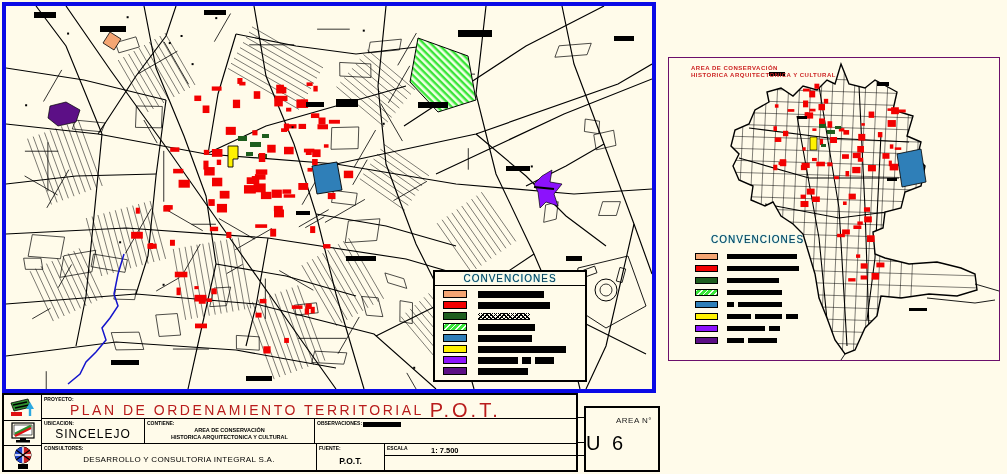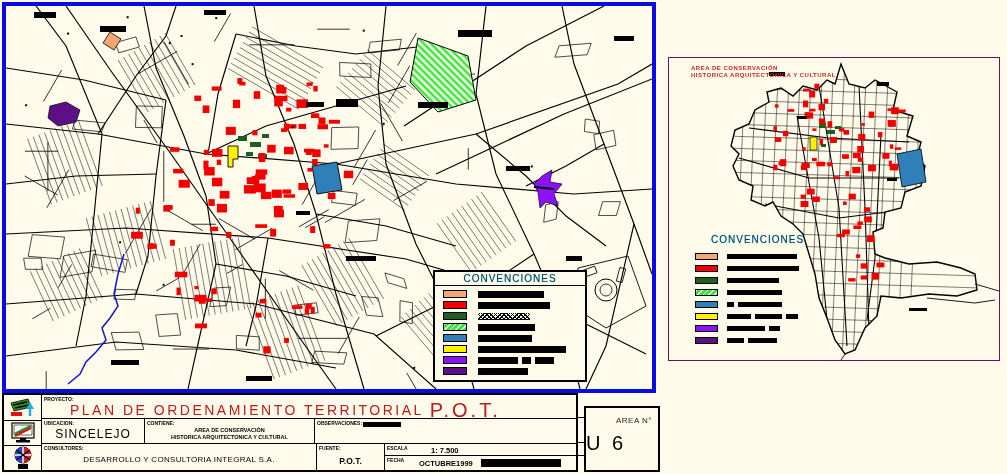--- a/index.html
+++ b/index.html
@@ -757,25 +757,20 @@
     <div id="tb-fuente" class="tb-cell">
       <span class="tb-lab">FUENTE:</span>
       <div class="val">P.O.T.</div>
     </div>
 
     <div id="tb-escala" class="tb-cell">
       <span class="tb-lab">ESCALA</span>
       <div class="val">1: 7.500</div>
     </div>
 
-    <div id="tb-fecha" class="tb-cell">
-      <span class="tb-lab">FECHA</span>
-      <div class="val">OCTUBRE1999</div>
-      <div class="redact"></div>
-    </div>
   </div>
 
   <div class="tick" style="top:417px;"></div>
   <div class="tick" style="top:442px;"></div>
   <div class="tick" style="top:455px;"></div>
 
   <div id="plano-cell">
     <div id="plano-label">AREA N°</div>
     <div id="plano-number">U 6</div>
   </div>

